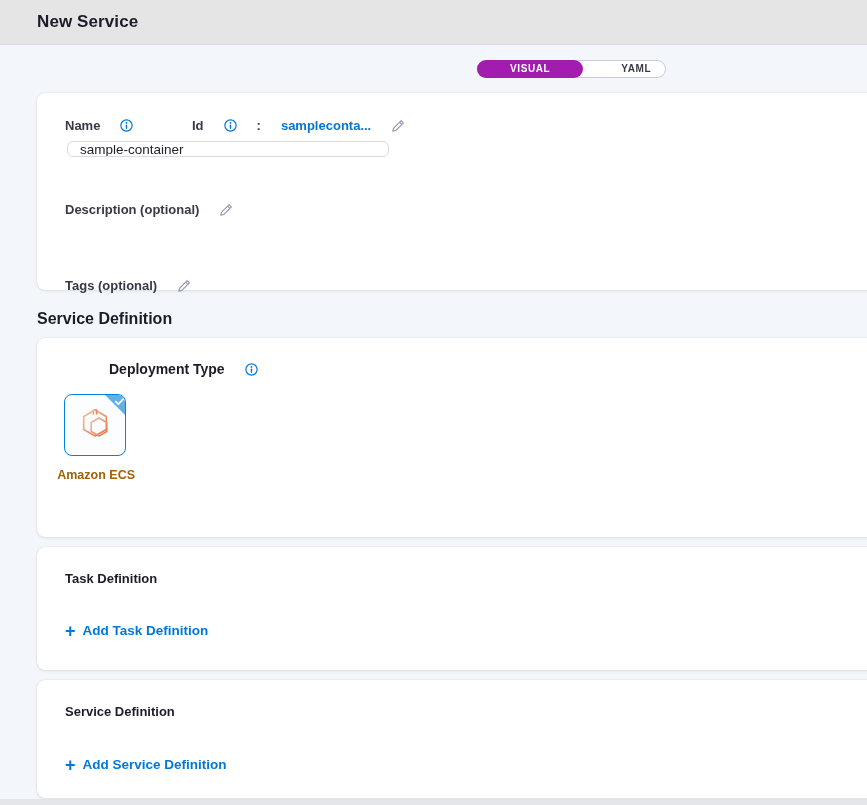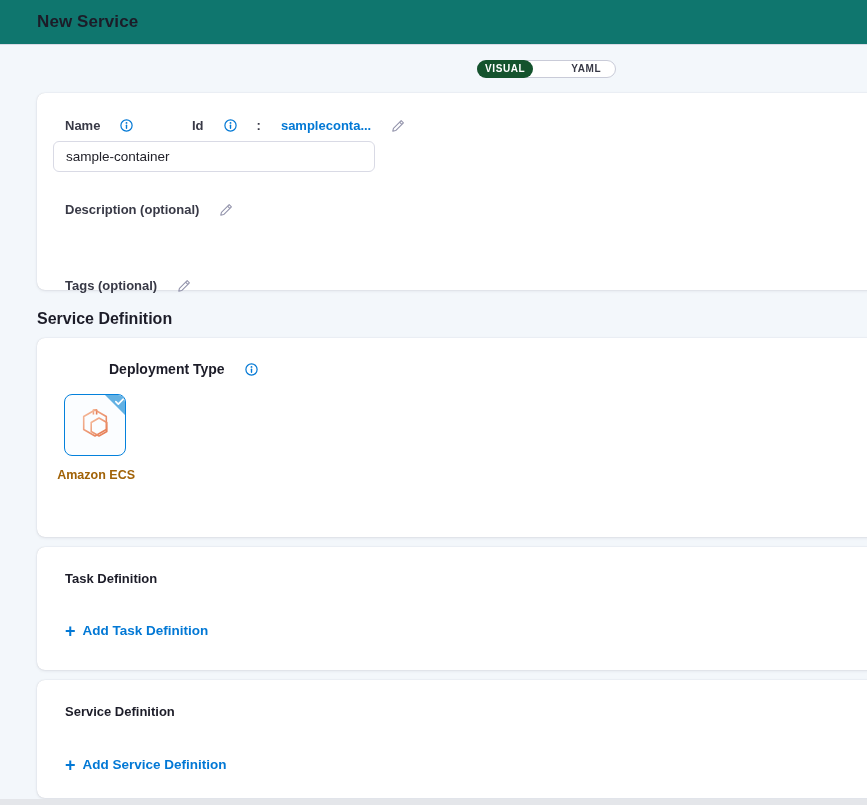--- a/index.html
+++ b/index.html
@@ -8,21 +8,21 @@
     position: relative;
     overflow: hidden;
     background: #f3f7fb;
     font-family: "Liberation Sans", sans-serif;
     color: #22222a;
   }
 
   
   .header {
     position: absolute; top: 0; left: 0; right: 0; height: 45px;
-    background: #0f766e;
+    background: #e5e5e5;
     border-bottom: 1px solid #d9dae5;
     z-index: 5;
   }
   .header-title {
     position: absolute; left: 37px; top: 12px;
     font-size: 17px; font-weight: 700; color: #1c1c28;
     letter-spacing: .1px;
   }
 
   
@@ -34,25 +34,25 @@
     border-radius: 10px;
     height: 18px;
     z-index: 4;
   }
   .toggle-seg {
     font-size: 10px; font-weight: 700; letter-spacing: .6px;
     line-height: 16px; cursor: pointer;
   }
   .toggle-seg.selected {
     margin: -1px 0 -1px -1px;
-    background: #14532d;
+    background: #a21caf;
     color: #ffffff;
     border-radius: 10px;
     height: 18px; line-height: 18px;
-    padding: 0 8px;
+    padding: 0 33px;
   }
   .toggle-seg.unselected {
     color: #383946;
     padding: 0 14px;
     margin-left: 24px;
   }
 
   
   .card {
     position: absolute; left: 37px; right: -12px;
@@ -72,22 +72,22 @@
 
   .field-label {
     font-size: 13px; font-weight: 600; color: #383946;
   }
   .row { position: absolute; display: flex; align-items: center; gap: 20px; }
 
   .id-link { font-size: 13px; font-weight: 600; color: #0278d5; cursor: pointer; }
   .id-colon { font-size: 13px; font-weight: 600; color: #383946; }
 
   .text-input {
-    position: absolute; left: 16px; top: 48px;
-    width: 322px; height: 31px;
+    position: absolute; left: 30px; top: 48px;
+    width: 322px; height: 16px;
     border: 1px solid #d9dae5; border-radius: 6px;
     padding: 0 12px;
     font-family: "Liberation Sans", sans-serif;
     font-size: 13.5px; color: #22222a;
     background: #fff;
     outline: none;
   }
 
   .icon-btn { display: inline-flex; cursor: pointer; }
 

